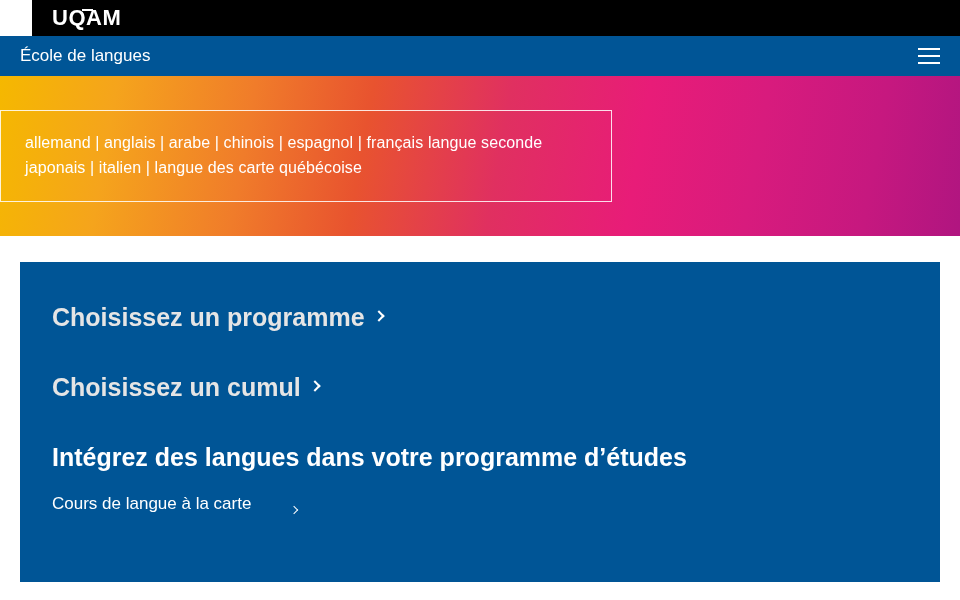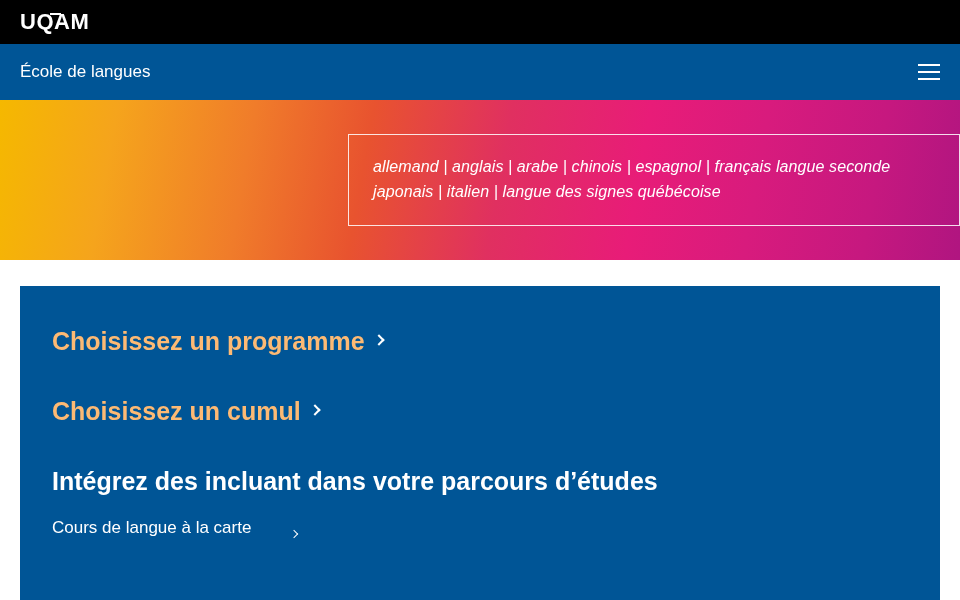--- a/index.html
+++ b/index.html
@@ -6,25 +6,26 @@
   html, body {
     width: 960px;
     height: 600px;
     overflow: hidden;
     background: #ffffff;
     font-family: "Liberation Sans", sans-serif;
   }
 
   
   .topbar {
-    height: 44px;
+    height: 36px;
     background: #000000;
     display: flex;
     align-items: center;
     padding-left: 20px;
+    margin-left: 32px;
   }
   .logo {
     color: #ffffff;
     font-size: 22px;
     font-weight: 700;
     letter-spacing: 0.5px;
     line-height: 1;
     position: relative;
     font-family: "Liberation Sans", sans-serif;
   }
@@ -32,21 +33,21 @@
     position: absolute;
     left: 30px;
     top: 2px;
     width: 11px;
     height: 2px;
     background: #ffffff;
   }
 
   
   .navbar {
-    height: 56px;
+    height: 40px;
     background: #005596;
     display: flex;
     align-items: center;
     justify-content: space-between;
     padding: 0 20px;
   }
   .navbar .site-title {
     color: #ffffff;
     font-size: 17px;
     font-weight: 400;
@@ -74,23 +75,22 @@
         #f5a41c 12%,
         #f07c2a 26%,
         #e8532f 38%,
         #e03060 52%,
         #e81c78 66%,
         #d81b7d 78%,
         #c6187f 90%,
         #b01580 100%);
     display: flex;
     align-items: center;
-    justify-content: flex-end;
+    justify-content: flex-start;
     position: relative;
-    font-style: italic;
   }
   .hero-box {
     border: 1px solid rgba(255,255,255,0.85);
     padding: 20px 24px;
     width: 612px;
     max-width: 612px;
   }
   .hero-box p {
     color: #ffffff;
     font-size: 16px;
@@ -105,21 +105,21 @@
     background: #ffffff;
   }
   .panel {
     background: #005596;
     padding: 40px 32px 34px 32px;
     min-height: 320px;
   }
   .panel a.big-link {
     display: inline-flex;
     align-items: center;
-    color: #fdba74;
+    color: #e5e5e5;
     text-decoration: none;
     font-size: 25px;
     font-weight: 700;
     line-height: 1.2;
   }
   .panel .row-big { margin-bottom: 40px; }
   .panel h2 {
     color: #ffffff;
     font-size: 25px;
     font-weight: 700;
@@ -170,42 +170,42 @@
   <div class="burger">
     <span></span>
     <span></span>
     <span></span>
   </div>
 </div>
 
 <div class="hero">
   <div class="hero-box">
     <p>allemand | anglais | arabe | chinois | espagnol | français langue seconde</p>
-    <p>japonais | italien | langue des signes québécoise</p>
+    <p>japonais | italien | langue des carte québécoise</p>
   </div>
 </div>
 
 <div class="content-wrap">
   <div class="panel">
 
     <div class="row-big">
       <a class="big-link" href="#">
         <span>Choisissez un programme</span>
         <span class="chev"></span>
       </a>
     </div>
 
     <div class="row-big">
       <a class="big-link" href="#">
         <span>Choisissez un cumul</span>
         <span class="chev"></span>
       </a>
     </div>
 
-    <h2>Intégrez des incluant dans votre parcours d’études</h2>
+    <h2>Intégrez des langues dans votre programme d’études</h2>
 
     <div class="sub-row">
       <a class="sub-link" href="#">
         <span>Cours de langue à la carte</span>
         <span class="chev small"></span>
       </a>
     </div>
 
 
 

